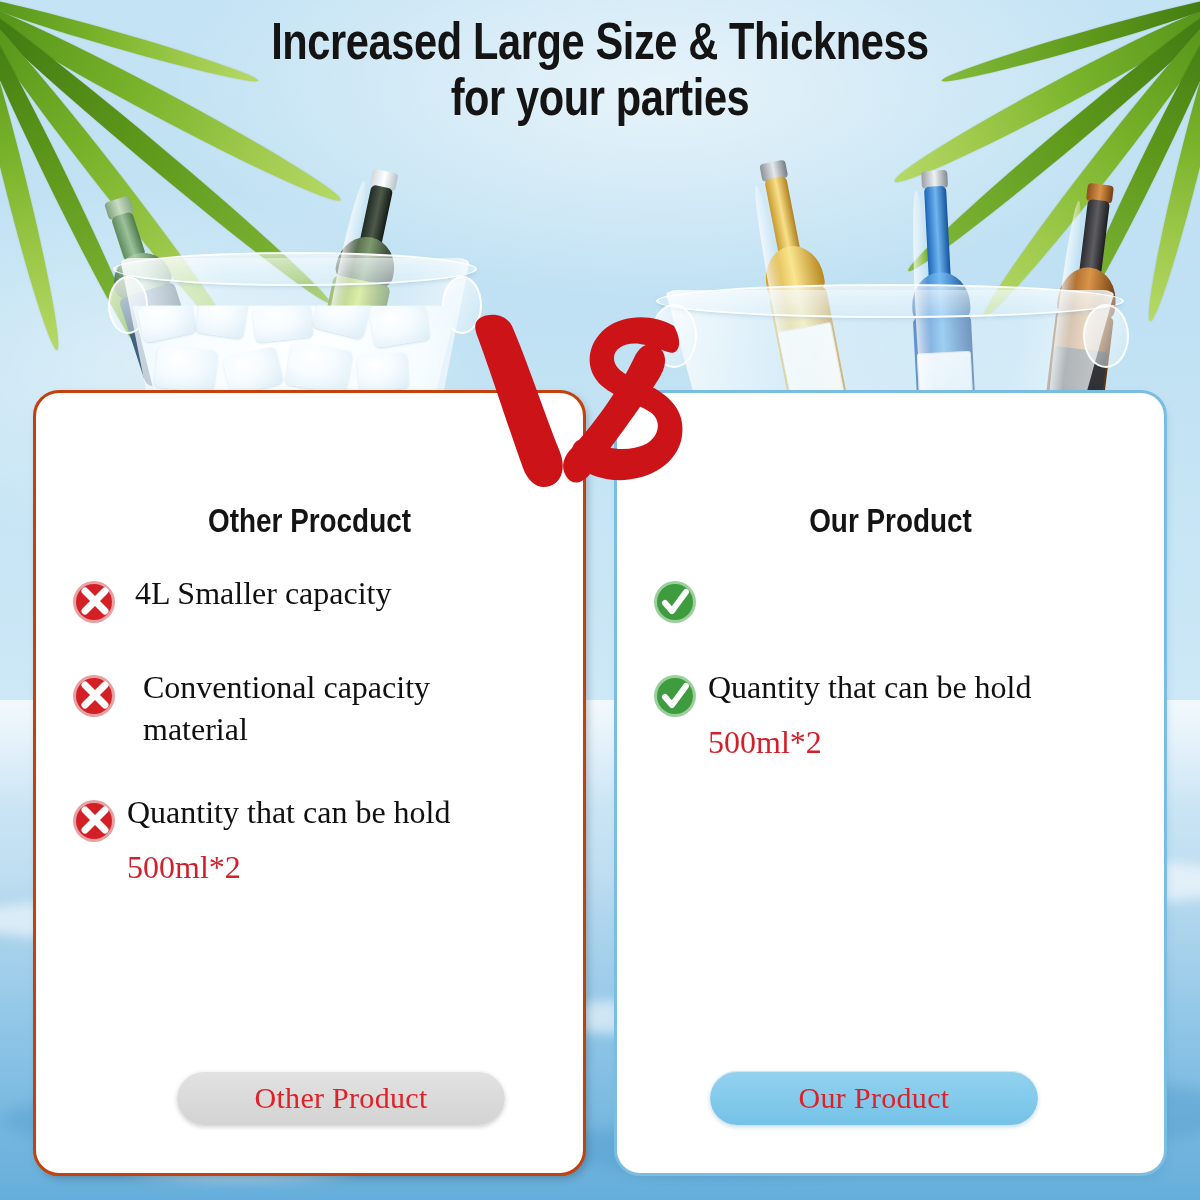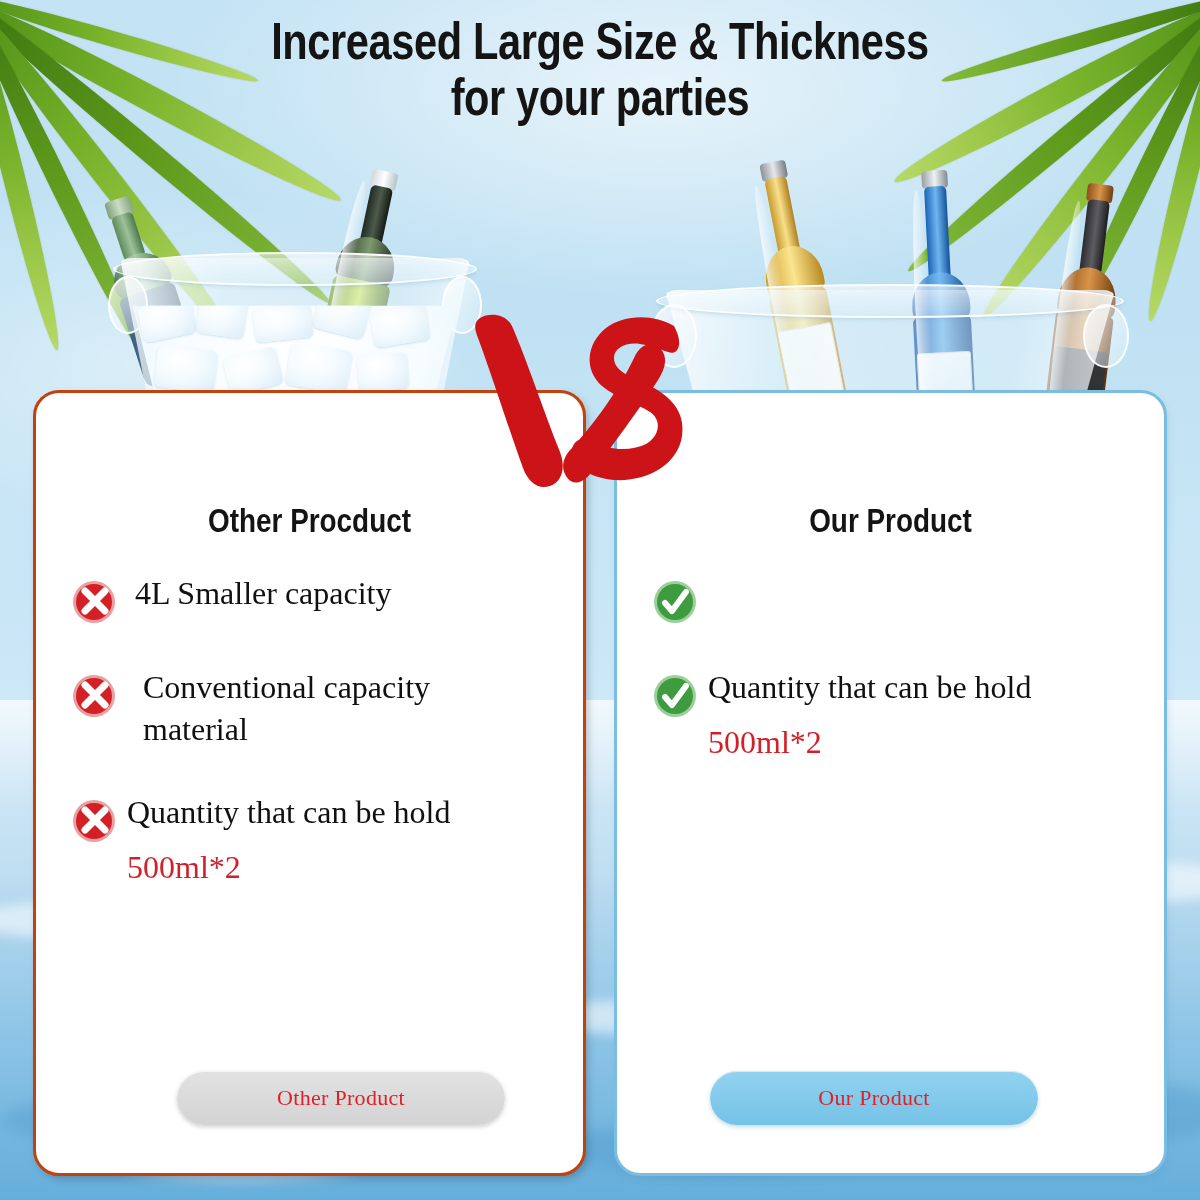--- a/index.html
+++ b/index.html
@@ -156,21 +156,21 @@
   }
   .item .sub{
     display:block; margin-top:13px; color:#d0202a; font-size:32px;
   }
   .item.narrow .txt{ padding-left:26px; }
 
   .pill{
     position:absolute; bottom:48px; height:54px;
     border-radius:27px;
     display:flex; align-items:center; justify-content:center;
-    font-size:22px; color:#e01f26; letter-spacing:.3px;
+    font-size:30px; color:#e01f26; letter-spacing:.3px;
   }
   #pill-left{
     left:141px; width:328px;
     background:linear-gradient(180deg,#e2e2e2,#d3d3d3);
     box-shadow:0 2px 4px rgba(120,120,120,.35), inset 0 1px 0 rgba(255,255,255,.75);
   }
   #pill-right{
     left:93px; width:328px;
     background:linear-gradient(180deg,#93d2ef,#74c2e7);
     box-shadow:0 2px 4px rgba(90,150,185,.35), inset 0 1px 0 rgba(255,255,255,.55);

